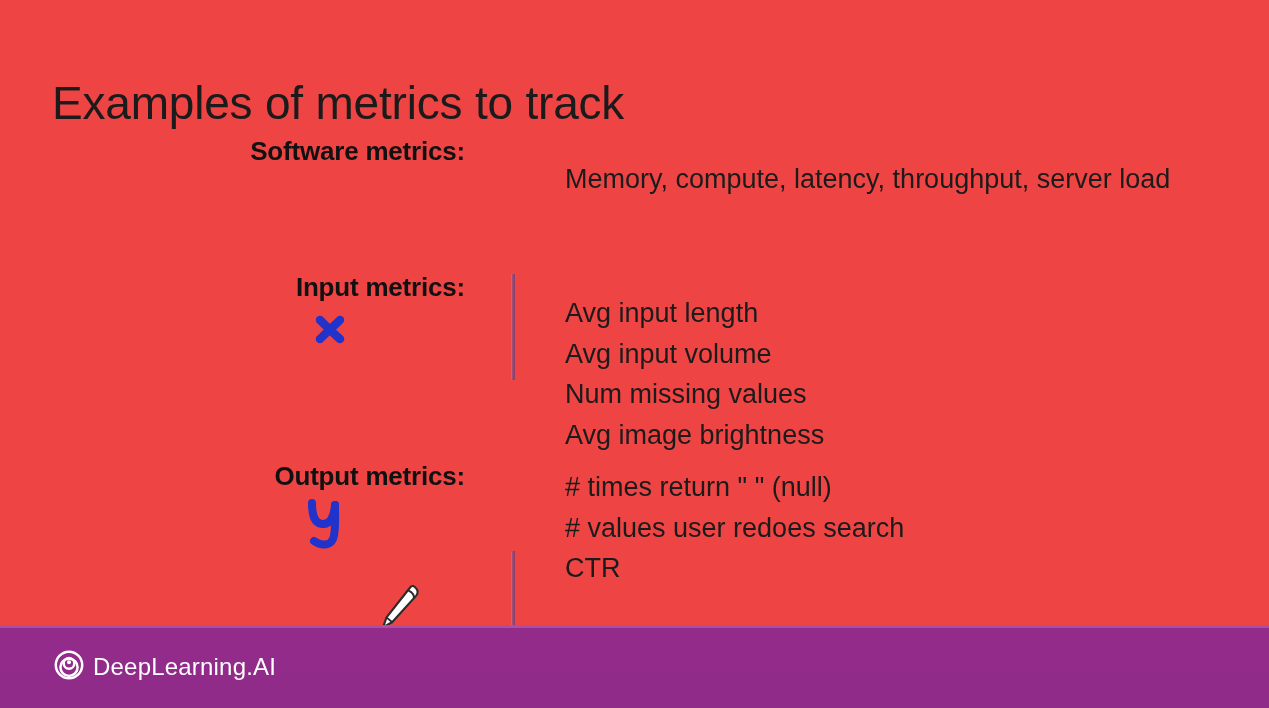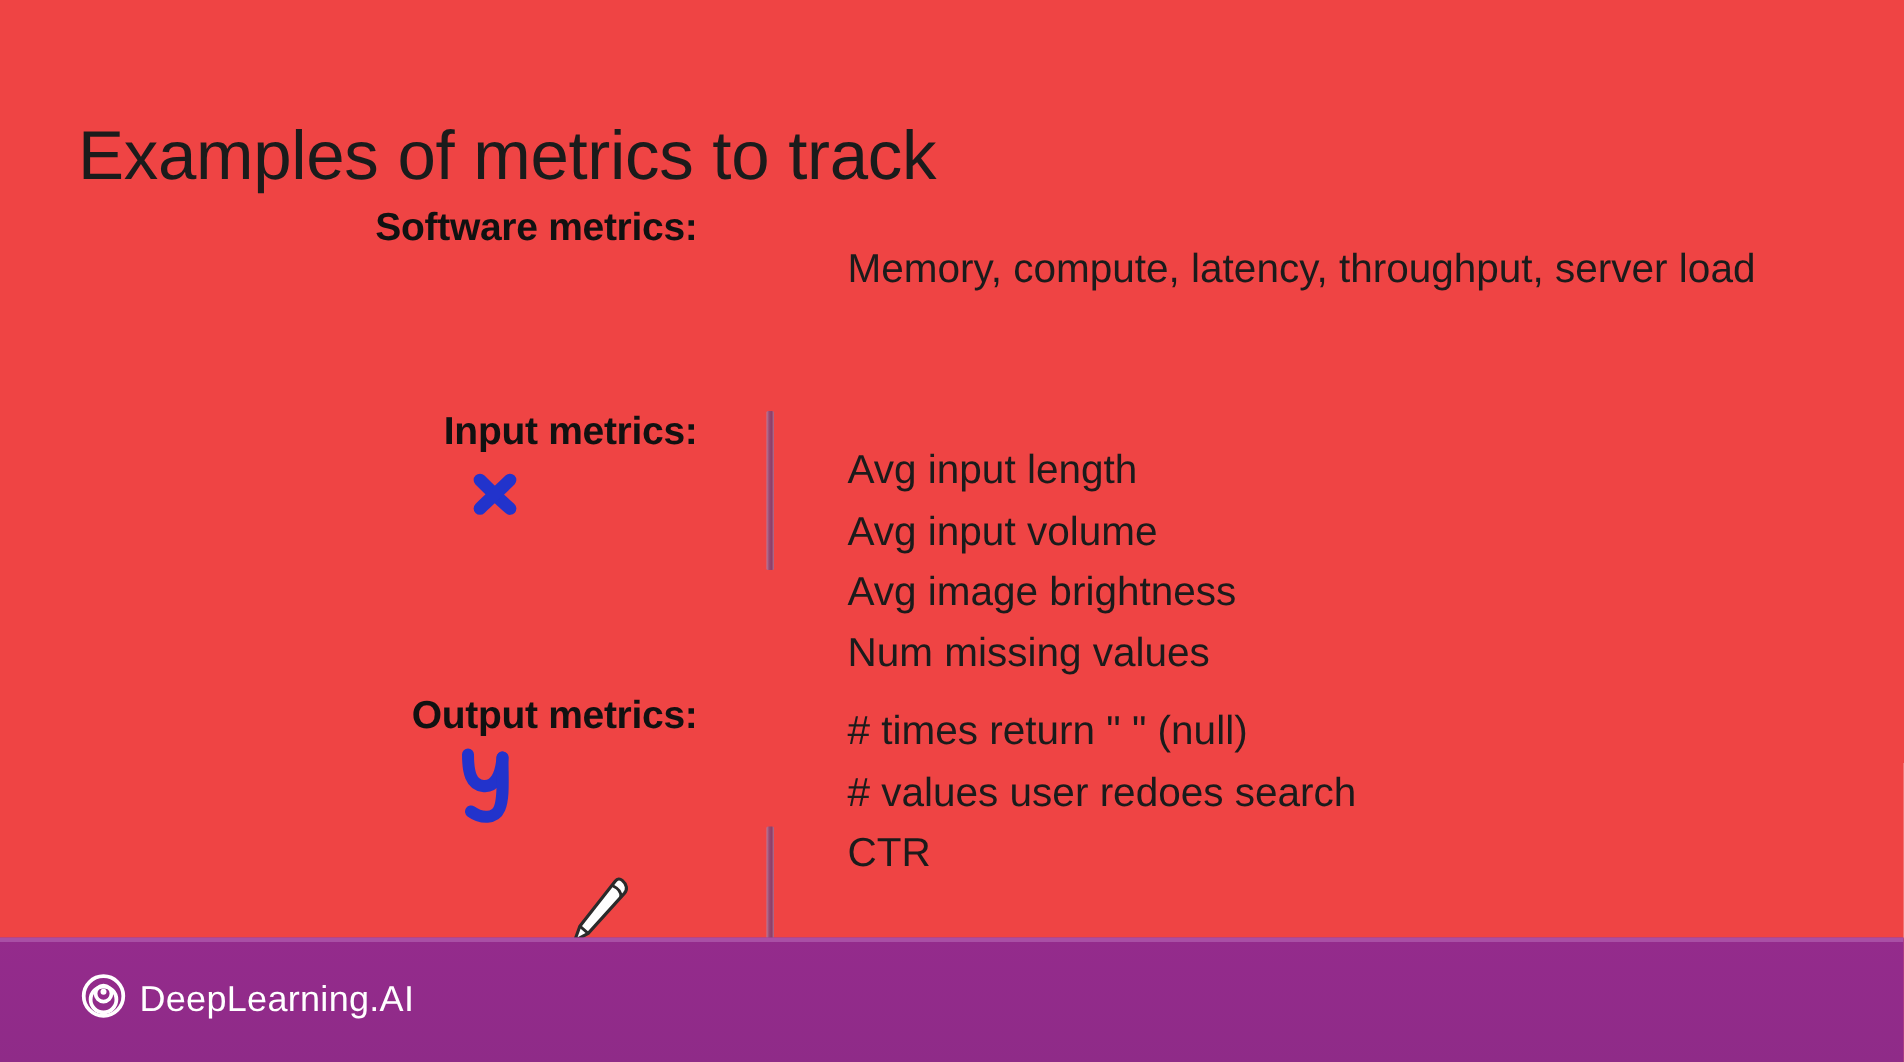--- a/index.html
+++ b/index.html
@@ -179,22 +179,22 @@
             <path d="M33 13 C 27 19, 19 26, 13 32" stroke="#2233cc" stroke-width="8.5" stroke-linecap="round" fill="none"></path>
           </svg>
         </div>
       </div>
 
       <div class="divider div-2"></div>
 
       <div class="value-col">
         <div class="value-line">Avg input length</div>
         <div class="value-line">Avg input volume</div>
+        <div class="value-line">Num missing values</div>
         <div class="value-line">Avg image brightness</div>
-        <div class="value-line">Num missing values</div>
       </div>
     </div>
 
     <div class="row row-output">
       <div class="label-col">
         <div class="row-label">Output metrics:</div>
         <div class="annotation">
           <svg width="52" height="56" viewBox="0 0 52 56" aria-hidden="true">
             <path d="M11 7 C 11 19, 13 27, 21 28 C 29 29, 33 21, 34 9" stroke="#2233cc" stroke-width="8" stroke-linecap="round" fill="none"></path>
             <path d="M34 9 C 34 24, 35 36, 32 43 C 29 50, 20 50, 13 45" stroke="#2233cc" stroke-width="8" stroke-linecap="round" fill="none"></path>

